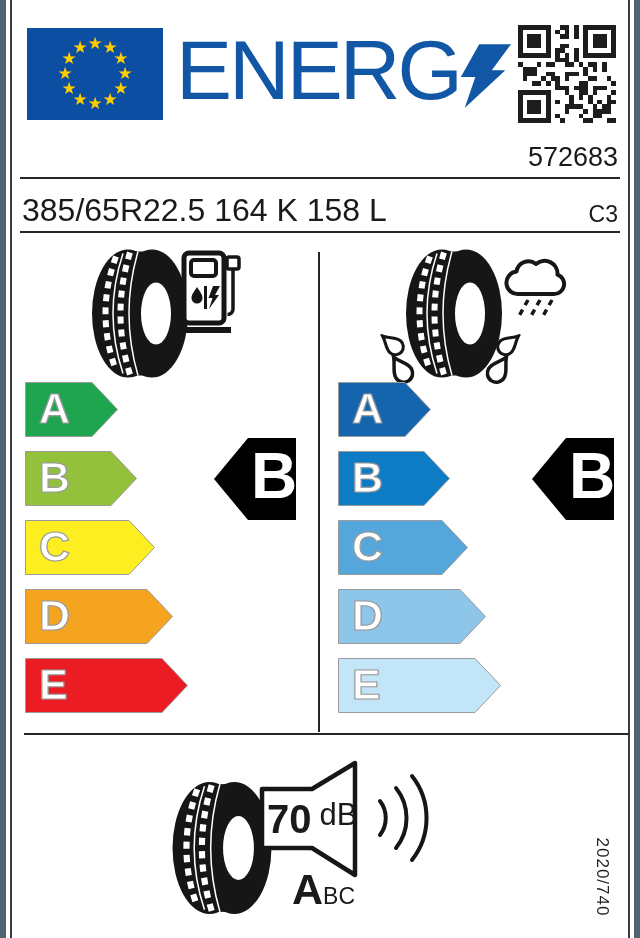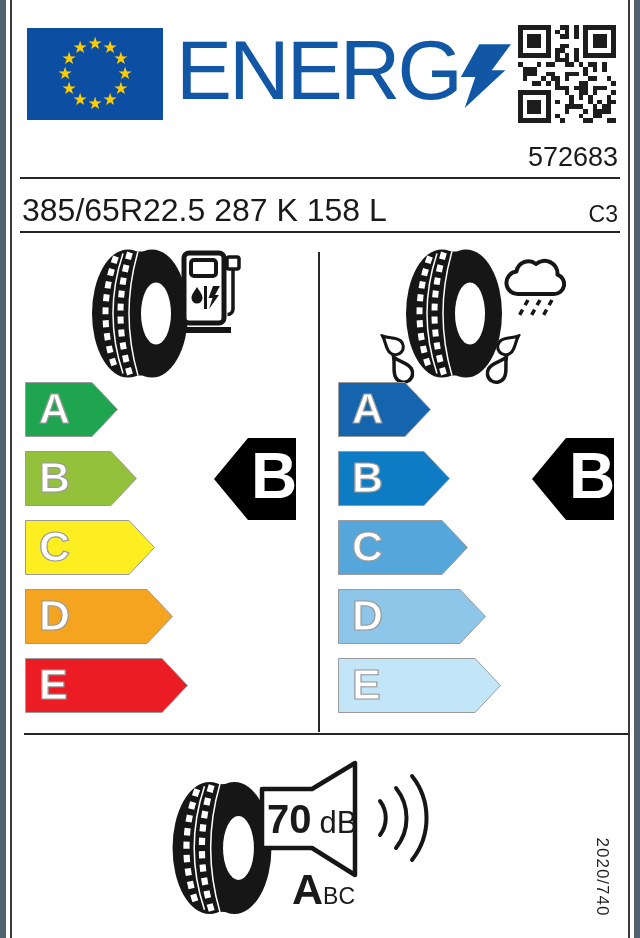--- a/index.html
+++ b/index.html
@@ -26,21 +26,21 @@
   
   .arrow{position:absolute;}
   .arrow svg{display:block;}
   .arrow .letter{position:absolute;left:14px;top:50%;transform:translateY(-53%);
         font-size:43px;font-weight:700;color:#fff;-webkit-text-stroke:1.2px #9a9a9a;
         text-shadow:0 0 1px #9a9a9a;}
   .pointer{position:absolute;width:82px;height:82px;}
   .pointer .letter{position:absolute;left:37px;top:50%;transform:translateY(-54%);
         font-size:64px;font-weight:700;color:#fff;}
   
-  .db-text{position:absolute;left:267px;top:797px;display:flex;align-items:flex-end;}
+  .db-text{position:absolute;left:267px;top:797px;display:flex;align-items:flex-start;}
   .db-val{font-size:40px;font-weight:700;line-height:44px;}
   .db-unit{font-size:31px;font-weight:400;margin-left:8px;}
   .abc{position:absolute;left:292px;top:866px;display:flex;align-items:baseline;}
   .abc-a{font-size:43px;font-weight:700;line-height:46px;}
   .abc-bc{font-size:23px;font-weight:400;}
   .reg{position:absolute;left:602px;top:877px;transform:translate(-50%,-50%) rotate(90deg);
        font-size:17px;letter-spacing:1px;color:#222;white-space:nowrap;}
 </style>
 </head>
 <body>
@@ -299,21 +299,21 @@
           <rect x="15" y="20" width="1" height="1"></rect>
           <rect x="19" y="20" width="1" height="1"></rect>
           <rect x="20" y="20" width="1" height="1"></rect>
         </g>
       </svg>
   </div>
 
   <div class="artnum">572683</div>
   <div class="hr" style="left:20px;top:177px;width:600px;"></div>
 
-  <div class="sizeline">385/65R22.5 287 K 158 L</div>
+  <div class="sizeline">385/65R22.5 164 K 158 L</div>
   <div class="tclass">C3</div>
   <div class="hr" style="left:20px;top:231px;width:600px;"></div>
 
   <div class="vr" style="left:318px;top:252px;height:480px;"></div>
 
   <div>
     <svg class="abs" style="left:90px;top:247px;" width="100" height="133" viewBox="0 0 100 132">
         <use href="#sym-tyre"></use>
       </svg>
     <svg class="abs" style="left:181px;top:250px;" width="64" height="84" viewBox="0 0 64 84">

